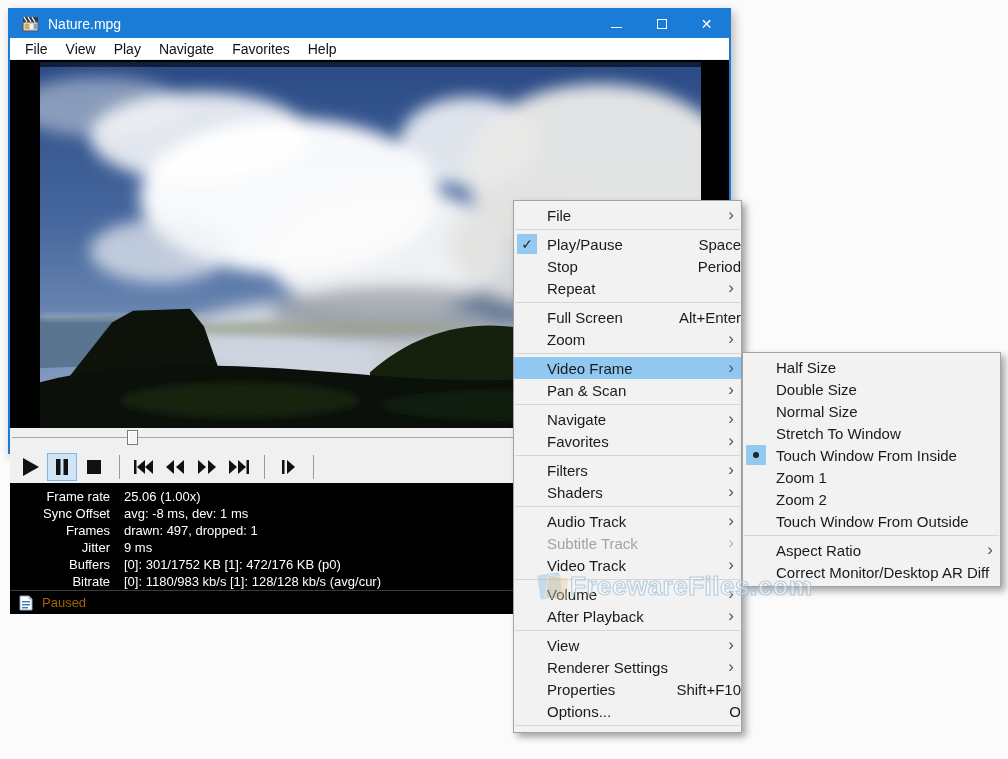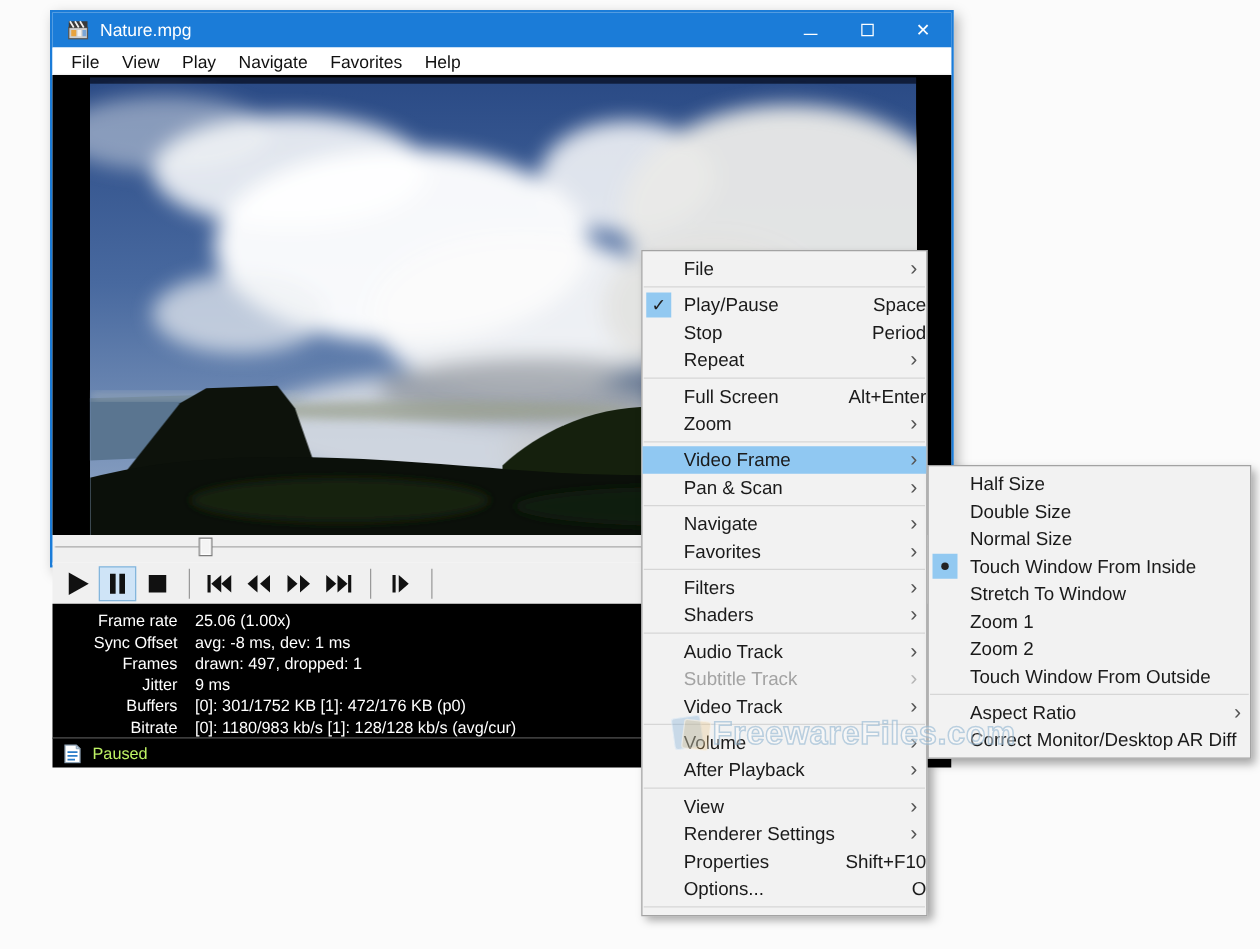--- a/index.html
+++ b/index.html
@@ -7,21 +7,21 @@
     --check-box-bg:#92c9f1; --toolbar-bg:#f0f0f0; --active-button-bg:#cfe4f7;
     --active-button-border:#84b6dc; --stats-bg:#000000; --stats-text:#ffffff;
   }
   *{box-sizing:border-box;margin:0;padding:0;}
   body{font-family:"Liberation Sans",sans-serif;background:#fbfbfb;}
   .stage{position:relative;width:1008px;height:759px;background:#fbfbfb;overflow:hidden;}
 
   
   .window{position:absolute;left:8px;top:8px;width:723px;height:446px;
     border:2px solid var(--titlebar-blue);background:#fff;
-    box-shadow:3px 4px 10px rgba(0,0,0,.28);margin-left:32px;}
+    box-shadow:3px 4px 10px rgba(0,0,0,.28);}
   .titlebar{height:28px;background:var(--titlebar-blue);display:flex;align-items:center;color:#fff;}
   .titlebar .app-icon{margin-left:12px;width:18px;height:16px;flex:0 0 auto;}
   .titlebar .title{margin-left:8px;font-size:14px;flex:1;}
   .caption-btns{display:flex;height:28px;}
   .cap-btn{width:45px;height:28px;display:flex;align-items:center;justify-content:center;
     color:#fff;font-size:14px;cursor:default;}
   .max-box{display:inline-block;width:10px;height:10px;border:1px solid #fff;}
   .min-glyph{display:inline-block;width:11px;border-top:1px solid #fff;margin-top:6px;}
 
   .menubar{height:22px;background:#ffffff;display:flex;align-items:center;
@@ -43,21 +43,21 @@
   .t-btn.active{background:var(--active-button-bg);border:1px solid var(--active-button-border);}
   .t-btn svg{display:block;}
   .t-sep{width:1px;height:24px;background:#9a9a9a;margin:0 8px;}
 
   .stats{height:107px;background:var(--stats-bg);color:var(--stats-text);
     font-size:13px;padding-top:5px;}
   .stat-row{display:flex;height:17px;line-height:17px;}
   .stat-label{width:100px;text-align:right;flex:0 0 auto;}
   .stat-value{margin-left:14px;white-space:nowrap;}
 
-  .statusbar{height:24px;background:#000;color:#bef264;display:flex;align-items:center;
+  .statusbar{height:24px;background:#000;color:#a16207;display:flex;align-items:center;
     font-size:13px;border-top:1px solid #3a3a3a;}
   .statusbar .status-icon{margin-left:9px;margin-right:9px;}
 
   
   .menu{position:absolute;background:var(--menu-bg);border:1px solid #a3a3a3;
     box-shadow:4px 4px 7px rgba(0,0,0,.35);padding:3px 0;font-size:15px;color:#1a1a1a;}
   .menu-item{position:relative;height:22px;display:flex;align-items:center;}
   .menu-item.highlighted{background:var(--menu-highlight);}
   .menu-item.disabled{color:#a3a3a3;}
   .mi-label{margin-left:33px;flex:1;white-space:nowrap;}
@@ -357,40 +357,40 @@
         <span class="mi-label">Properties</span>
         <span class="mi-shortcut">Shift+F10</span>
       </div>
       <div class="menu-item">
         <span class="mi-label">Options...</span>
         <span class="mi-shortcut">O</span>
       </div>
       <div class="menu-sep"></div>
     </div>
 
-  <div class="menu" id="submenu" style="left:742px;top:372px;width:259px;">
+  <div class="menu" id="submenu" style="left:742px;top:352px;width:259px;">
       <div class="menu-item">
         <span class="mi-label">Half Size</span>
       </div>
       <div class="menu-item">
         <span class="mi-label">Double Size</span>
       </div>
       <div class="menu-item">
         <span class="mi-label">Normal Size</span>
+      </div>
+      <div class="menu-item">
+        <span class="mi-label">Stretch To Window</span>
       </div>
       <div class="menu-item">
         <span class="check-sq">
           <span class="radio-dot"></span>
         </span>
         <span class="mi-label">Touch Window From Inside</span>
       </div>
       <div class="menu-item">
-        <span class="mi-label">Stretch To Window</span>
-      </div>
-      <div class="menu-item">
         <span class="mi-label">Zoom 1</span>
       </div>
       <div class="menu-item">
         <span class="mi-label">Zoom 2</span>
       </div>
       <div class="menu-item">
         <span class="mi-label">Touch Window From Outside</span>
       </div>
       <div class="menu-sep"></div>
       <div class="menu-item">

